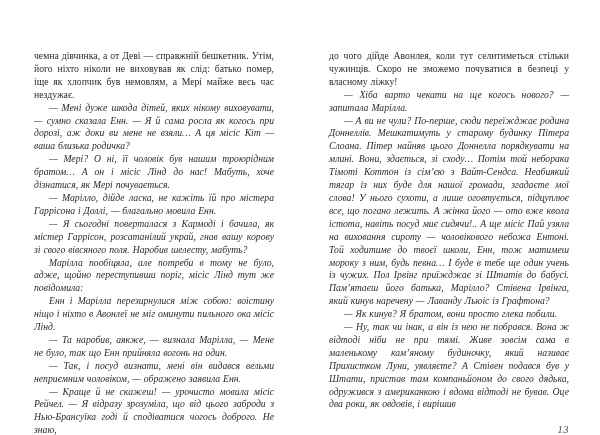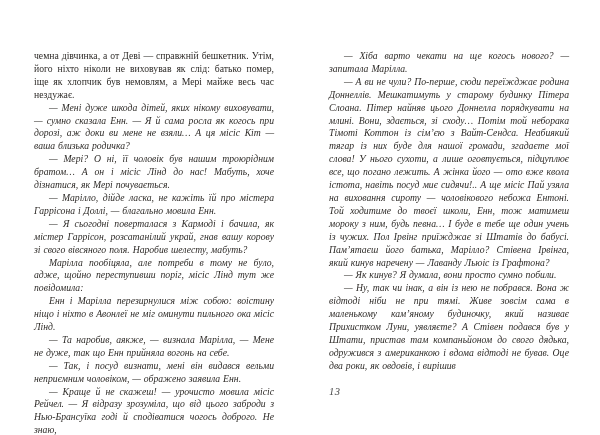--- a/index.html
+++ b/index.html
@@ -24,51 +24,52 @@
   .page-text p {
     font-size: 9.7px;
     line-height: 12.9px;
     text-align: justify;
     color: #2e2b28;
     word-spacing: 0.5px;
   }
   .page-text p.indent { text-indent: 15px; font-style: italic; }
   .page-number {
     margin-top: 13px;
-    text-align: left;
+    text-align: right;
     font-style: italic;
     font-size: 10.5px;
     color: #4a4a4a;
     letter-spacing: 0.5px;
   }
 </style>
 </head>
 <body>
 
 <div class="spread">
 
   <div class="page page-left">
     <div class="page-text">
         <p>чемна дівчинка, а от Деві — справжній бешкетник. Утім, його ніхто ніколи не виховував як слід: батько помер, іще як хлопчик був немовлям, а Мері майже весь час нездужає.</p>
         <p class="indent">— Мені дуже шкода дітей, яких нікому виховувати, — сумно сказала Енн. — Я й сама росла як когось при дорозі, аж доки ви мене не взяли… А ця місіс Кіт — ваша близька родичка?</p>
         <p class="indent">— Мері? О ні, її чоловік був нашим троюрідним братом… А он і місіс Лінд до нас! Мабуть, хоче дізнатися, як Мері почувається.</p>
         <p class="indent">— Марілло, дійде ласка, не кажіть їй про містера Гаррісона і Доллі, — благально мовила Енн.</p>
         <p class="indent">— Я сьогодні поверталася з Кармоді і бачила, як містер Гаррісон, розсатанілий украй, гнав вашу корову зі свого вівсяного поля. Наробив шелесту, мабуть?</p>
         <p class="indent">Марілла пообіцяла, але потреби в тому не було, адже, щойно переступивши поріг, місіс Лінд тут же повідомила:</p>
         <p class="indent">Енн і Марілла перезирнулися між собою: воістину ніщо і ніхто в Авонлеї не міг оминути пильного ока місіс Лінд.</p>
-        <p class="indent">— Та наробив, аякже, — визнала Марілла, — Мене не дуже, так що Енн прийняла вогонь на себе.</p>
+        <p class="indent">— Та наробив, аякже, — визнала Марілла, — Мене не було, так що Енн прийняла вогонь на один.</p>
         <p class="indent">— Так, і посуд визнати, мені він видався вельми неприємним чоловіком, — ображено заявила Енн.</p>
         <p class="indent">— Краще й не скажеш! — урочисто мовила місіс Рейчел. — Я відразу зрозуміла, що від цього заброди з Нью-Брансуїка годі й сподіватися чогось доброго. Не знаю,</p>
       </div>
 
   </div>
 
   <div class="page page-right">
     <div class="page-text">
+        <p>до чого дійде Авонлея, коли тут селитиметься стільки чужинців. Скоро не зможемо почуватися в безпеці у власному ліжку!</p>
         <p class="indent">— Хіба варто чекати на ще когось нового? — запитала Марілла.</p>
         <p class="indent">— А ви не чули? По-перше, сюди переїжджає родина Доннеллів. Мешкатимуть у старому будинку Пітера Слоана. Пітер найняв цього Доннелла порядкувати на млині. Вони, здається, зі сходу… Потім той неборака Тімоті Коттон із сім’єю з Вайт-Сендса. Неабиякий тягар із них буде для нашої громади, згадаєте мої слова! У нього сухоти, а лише оговтується, підцуплює все, що погано лежить. А жінка його — ото вже квола істота, навіть посуд миє сидячи!.. А ще місіс Пай узяла на виховання сироту — чоловікового небожа Ентоні. Той ходитиме до твоєї школи, Енн, тож матимеш мороку з ним, будь певна… І буде в тебе ще один учень із чужих. Пол Ірвінг приїжджає зі Штатів до бабусі. Пам’ятаєш його батька, Марілло? Стівена Ірвінга, який кинув наречену — Лаванду Льюіс із Графтона?</p>
-        <p class="indent">— Як кинув? Я думала, вони просто сумно побили.</p>
+        <p class="indent">— Як кинув? Я братом, вони просто глека побили.</p>
         <p class="indent">— Ну, так чи інак, а він із нею не побрався. Вона ж відтоді ніби не при тямі. Живе зовсім сама в маленькому кам’яному будиночку, який називає Прихистком Луни, уявляєте? А Стівен подався був у Штати, пристав там компаньйоном до свого дядька, одружився з американкою і вдома відтоді не бував. Оце два роки, як овдовів, і вирішив</p>
       </div>
     <div class="page-number">13</div>
   </div>
 
 </div>
 
 </body></html>

